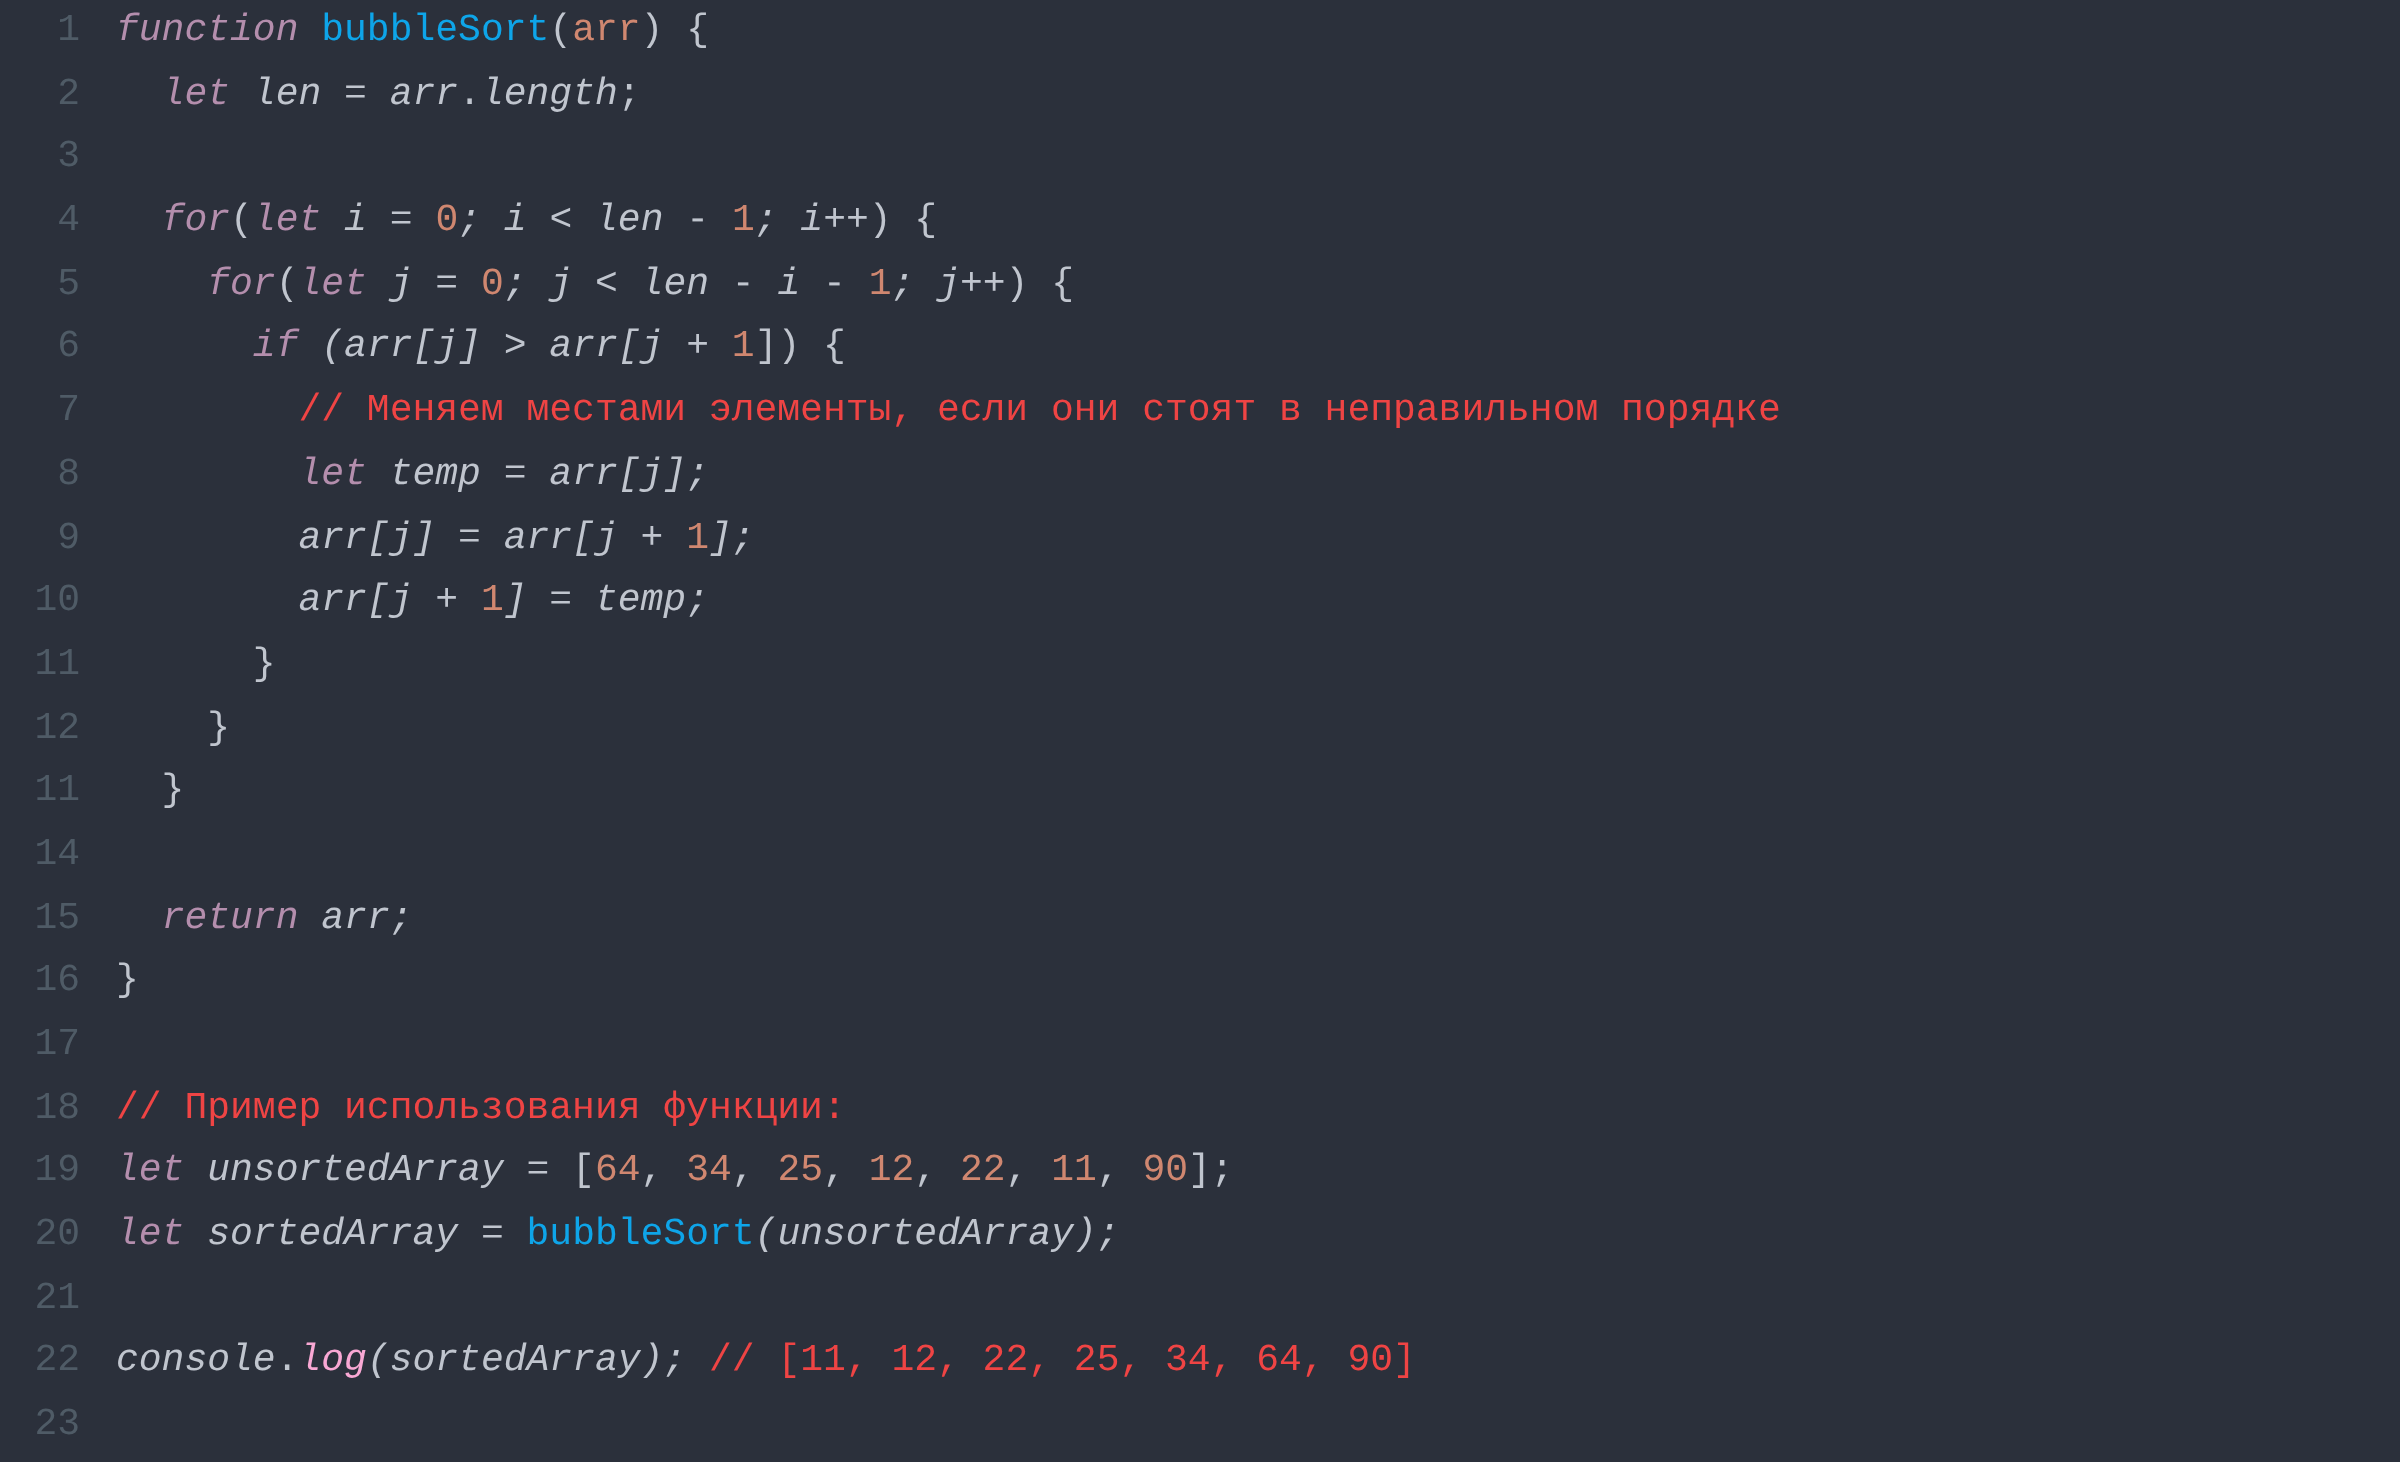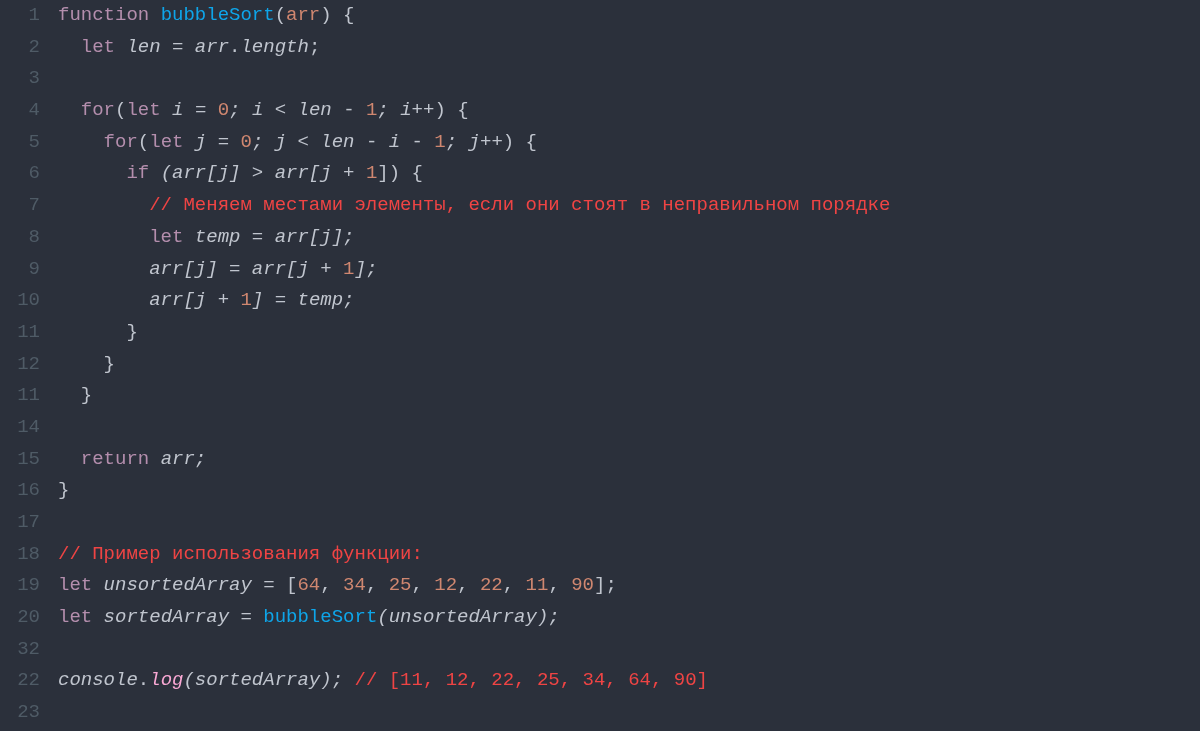--- a/index.html
+++ b/index.html
@@ -30,21 +30,21 @@
     height: 31.7px;
   }
   .code {
     flex: 1;
     padding-right: 10px;
     white-space: pre;
   }
   .code .line {
     height: 31.7px;
   }
-  .kw-i { color: #b48ead; }                        
+  .kw-i { color: #b48ead; font-style: italic; }                        
   .fn   { color: #0ea5e9; }                        
   .fn-i { color: #f9a8d4; font-style: italic; }    
   .prm  { color: #d08770; }                        
   .id   { color: #c0c5ce; font-style: italic; }                        
   .op   { color: #c0c5ce; }                        
   .num  { color: #d08770; }                        
   .pun  { color: #c0c5ce; }                        
   .cmt  { color: #ef4444; }                        
 </style>
 </head>
@@ -65,18 +65,18 @@
       <div class="ln">11</div>
       <div class="ln">12</div>
       <div class="ln">11</div>
       <div class="ln">14</div>
       <div class="ln">15</div>
       <div class="ln">16</div>
       <div class="ln">17</div>
       <div class="ln">18</div>
       <div class="ln">19</div>
       <div class="ln">20</div>
-      <div class="ln">32</div>
+      <div class="ln">21</div>
       <div class="ln">22</div>
       <div class="ln">23</div>
     </div>
   <div class="code" id="code"><div class="line"><span class="kw-i">function</span><span class="id"> </span><span class="fn">bubbleSort</span><span class="pun">(</span><span class="prm">arr</span><span class="pun">) {</span></div><div class="line"><span class="id">  </span><span class="kw-i">let</span><span class="id"> len </span><span class="op">=</span><span class="id"> arr</span><span class="pun">.</span><span class="id">length</span><span class="pun">;</span></div><div class="line">&nbsp;</div><div class="line"><span class="id">  </span><span class="kw-i">for</span><span class="pun">(</span><span class="kw-i">let</span><span class="id"> i </span><span class="op">=</span><span class="id"> </span><span class="num">0</span><span class="id">; i </span><span class="op">&lt;</span><span class="id"> len </span><span class="op">-</span><span class="id"> </span><span class="num">1</span><span class="id">; i</span><span class="op">++</span><span class="pun">) {</span></div><div class="line"><span class="id">    </span><span class="kw-i">for</span><span class="pun">(</span><span class="kw-i">let</span><span class="id"> j </span><span class="op">=</span><span class="id"> </span><span class="num">0</span><span class="id">; j </span><span class="op">&lt;</span><span class="id"> len </span><span class="op">-</span><span class="id"> i </span><span class="op">-</span><span class="id"> </span><span class="num">1</span><span class="id">; j</span><span class="op">++</span><span class="pun">) {</span></div><div class="line"><span class="id">      </span><span class="kw-i">if</span><span class="id"> (arr[j] </span><span class="op">&gt;</span><span class="id"> arr[j </span><span class="op">+</span><span class="id"> </span><span class="num">1</span><span class="pun">]) {</span></div><div class="line"><span class="id">        </span><span class="cmt">// Меняем местами элементы, если они стоят в неправильном порядке</span></div><div class="line"><span class="id">        </span><span class="kw-i">let</span><span class="id"> temp </span><span class="op">=</span><span class="id"> arr[j];</span></div><div class="line"><span class="id">        arr[j] </span><span class="op">=</span><span class="id"> arr[j </span><span class="op">+</span><span class="id"> </span><span class="num">1</span><span class="id">];</span></div><div class="line"><span class="id">        arr[j </span><span class="op">+</span><span class="id"> </span><span class="num">1</span><span class="id">] </span><span class="op">=</span><span class="id"> temp;</span></div><div class="line"><span class="pun">      }</span></div><div class="line"><span class="pun">    }</span></div><div class="line"><span class="pun">  }</span></div><div class="line">&nbsp;</div><div class="line"><span class="id">  </span><span class="kw-i">return</span><span class="id"> arr;</span></div><div class="line"><span class="pun">}</span></div><div class="line">&nbsp;</div><div class="line"><span class="cmt">// Пример использования функции:</span></div><div class="line"><span class="kw-i">let</span><span class="id"> unsortedArray </span><span class="op">=</span><span class="pun"> [</span><span class="num">64</span><span class="pun">, </span><span class="num">34</span><span class="pun">, </span><span class="num">25</span><span class="pun">, </span><span class="num">12</span><span class="pun">, </span><span class="num">22</span><span class="pun">, </span><span class="num">11</span><span class="pun">, </span><span class="num">90</span><span class="pun">];</span></div><div class="line"><span class="kw-i">let</span><span class="id"> sortedArray </span><span class="op">=</span><span class="id"> </span><span class="fn">bubbleSort</span><span class="id">(unsortedArray);</span></div><div class="line">&nbsp;</div><div class="line"><span class="id">console</span><span class="pun">.</span><span class="fn-i">log</span><span class="id">(sortedArray); </span><span class="cmt">// [11, 12, 22, 25, 34, 64, 90]</span></div><div class="line">&nbsp;</div></div>
 </div>
 
 </body></html>

